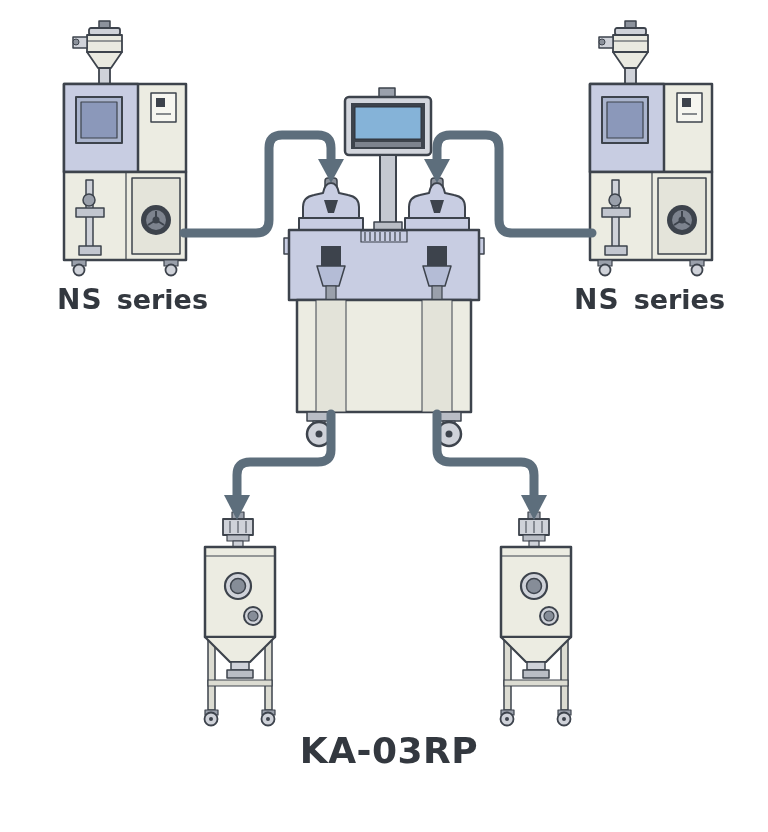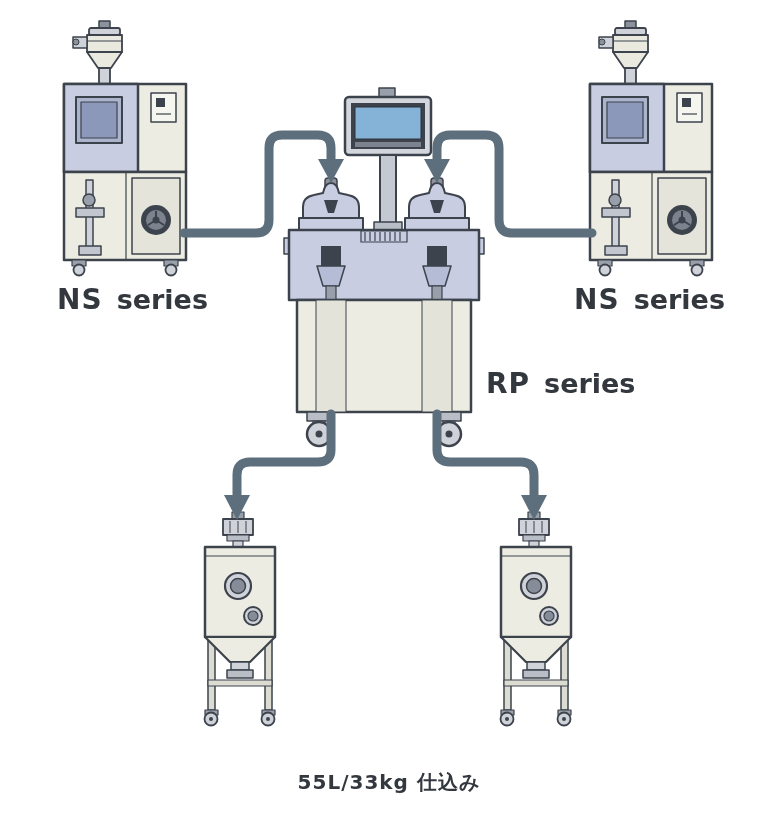--- a/index.html
+++ b/index.html
@@ -189,19 +189,16 @@
   </svg>
 
   <div class="label label-ns-left">
     <span class="big">NS</span><span class="small">series</span>
   </div>
 
   <div class="label label-ns-right">
     <span class="big">NS</span><span class="small">series</span>
   </div>
 
-  <div class="label label-rp">
-    <span class="big">RP</span><span class="small">series</span>
-  </div>
-
-  <div class="label label-ka-sub">55L/33kg 仕込み</div>
+
+  <div class="label label-ka">KA-03RP</div>
 
 </div>
 
 </body></html>

